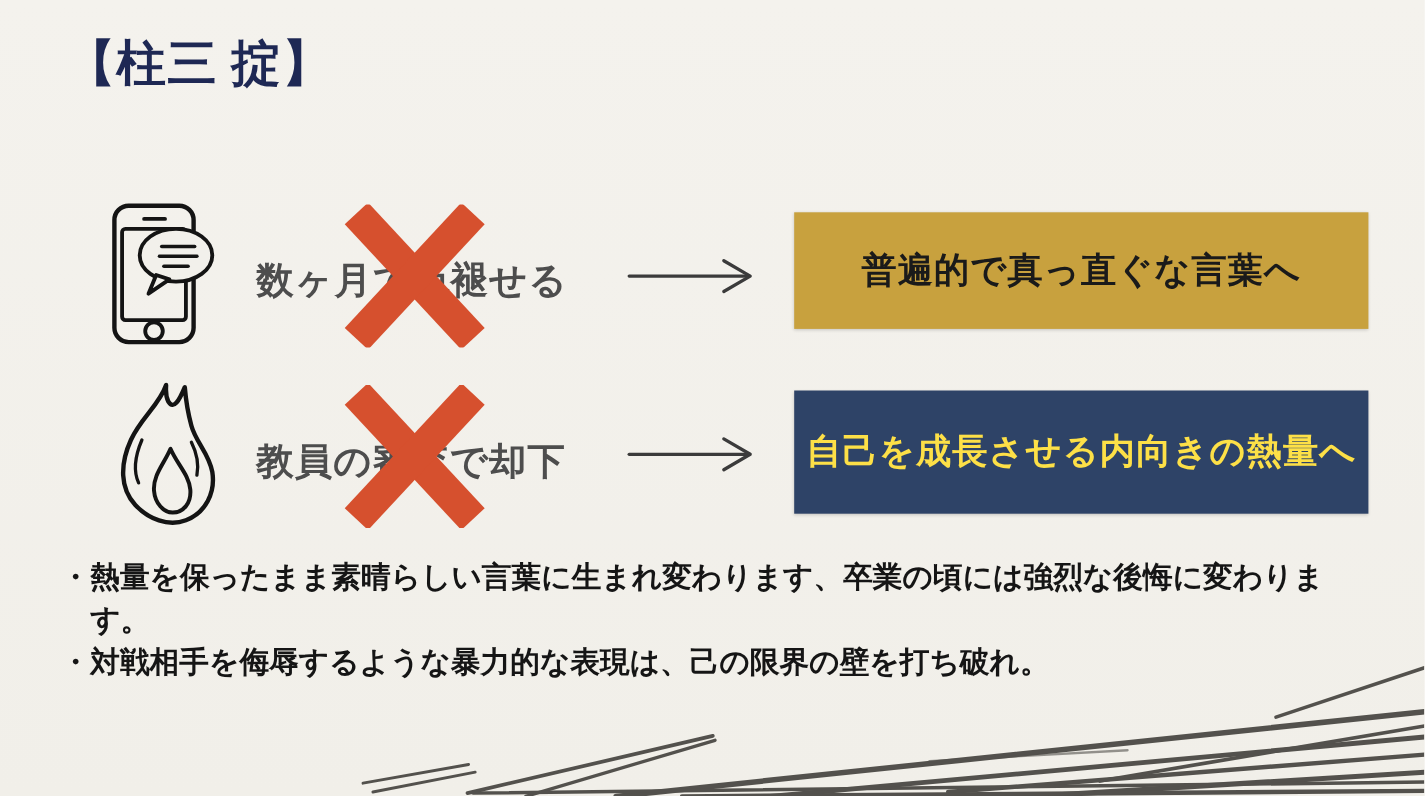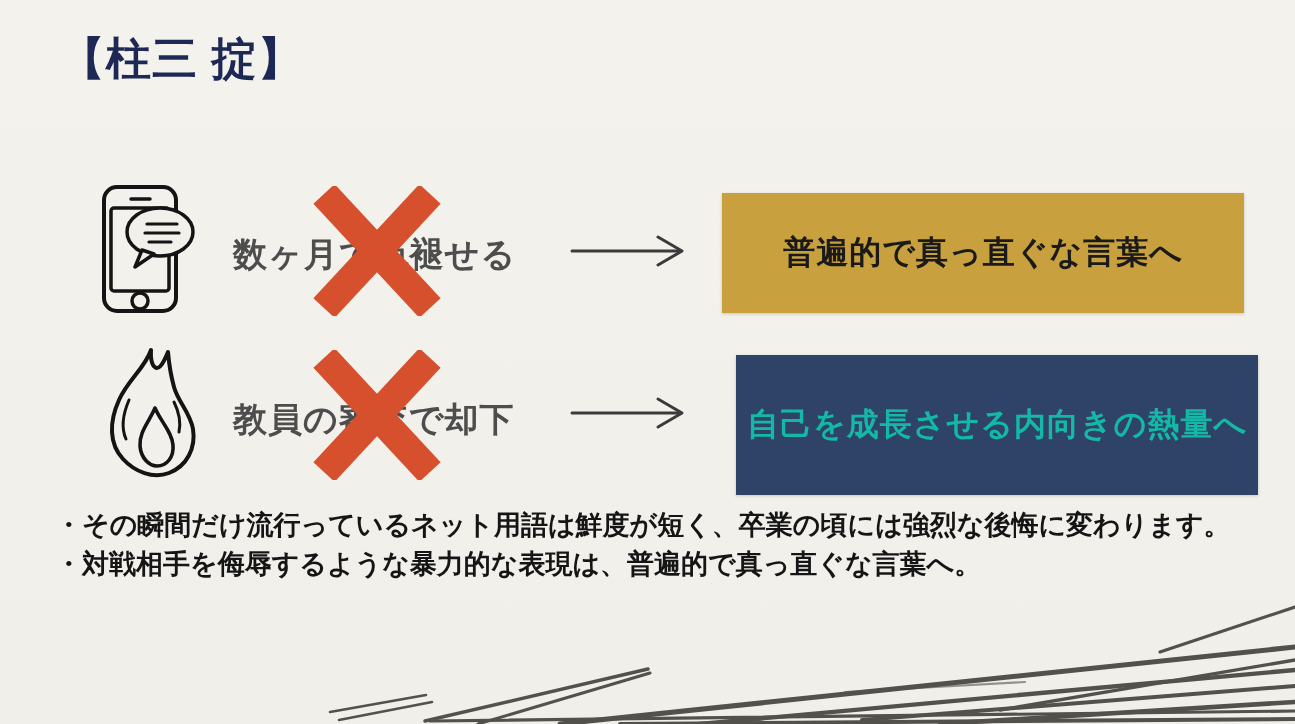--- a/index.html
+++ b/index.html
@@ -2,21 +2,21 @@
 <html><head>
 <meta charset="utf-8">
 <style>
   html,body{margin:0;padding:0;}
   .slide{
     position:relative;
     width:1295px;height:724px;
     background:#f2f0eb;
     background-image:linear-gradient(180deg,#f4f2ed 0%,#f1efe9 100%);
     overflow:hidden;
-    font-family:Liberation Sans, sans-serif;
+    font-family:Liberation Serif, serif;
   }
   .title{
     position:absolute;left:60px;top:30px;
     color:#1e2854;font-size:45px;font-weight:800;
     line-height:57px;letter-spacing:1px;
   }
   .row-label{
     position:absolute;left:233px;
     color:#4d4d4d;font-size:34px;font-weight:700;letter-spacing:1px;
     white-space:nowrap;
@@ -32,22 +32,22 @@
   .arrow{position:absolute;width:115px;height:34px;}
   .arrow-1{left:570px;top:234px;}
   .arrow-2{left:570px;top:396px;}
   .result-box{
     position:absolute;left:722px;width:522px;
     display:flex;align-items:center;justify-content:center;
     font-weight:800;font-size:32px;letter-spacing:1px;
     box-shadow:0 1px 3px rgba(0,0,0,.18);
     white-space:nowrap;
   }
-  .box-gold{top:193px;height:120px;background:#c8a13e;color:#1a1a1a;}
-  .box-navy{top:355px;height:140px;background:#2e4367;color:#14b8a6;margin-left:14px;}
+  .box-gold{top:193px;height:106px;background:#c8a13e;color:#1a1a1a;}
+  .box-navy{top:355px;height:112px;background:#2e4367;color:#fde047;}
   .bullets{
     position:absolute;left:55px;top:506px;width:1200px;
     color:#151515;font-size:27px;font-weight:700;line-height:38.5px;
     letter-spacing:0px;
   }
   .bullet-line{
     padding-left:27px;text-indent:-27px;
   }
   .scribble{position:absolute;left:0;top:590px;}
 </style>
@@ -113,22 +113,22 @@
   <div class="arrow arrow-2">
     <svg width="115" height="34" viewBox="0 0 115 34" fill="none">
       <line x1="2" y1="17" x2="108" y2="17" stroke="#3b3b3b" stroke-width="3" stroke-linecap="round"></line>
       <polyline points="88,3 112,17 88,31" stroke="#3b3b3b" stroke-width="3" fill="none" stroke-linecap="round" stroke-linejoin="round"></polyline>
     </svg>
   </div>
 
   <div class="result-box box-navy">自己を成長させる内向きの熱量へ</div>
 
   <div class="bullets">
-    <div class="bullet-line">・その瞬間だけ流行っているネット用語は鮮度が短く、卒業の頃には強烈な後悔に変わります。</div>
-    <div class="bullet-line">・対戦相手を侮辱するような暴力的な表現は、普遍的で真っ直ぐな言葉へ。</div>
+    <div class="bullet-line">・熱量を保ったまま素晴らしい言葉に生まれ変わります、卒業の頃には強烈な後悔に変わります。</div>
+    <div class="bullet-line">・対戦相手を侮辱するような暴力的な表現は、己の限界の壁を打ち破れ。</div>
   </div>
 
   <div class="scribble">
     <svg width="1295" height="134" viewBox="0 0 1295 134" fill="none">
       <g stroke="#46443f" stroke-linecap="round" opacity="0.92">
         <line x1="330" y1="122" x2="426" y2="105" stroke-width="2.6"></line>
         <line x1="339" y1="130" x2="432" y2="112" stroke-width="2.6"></line>
         <line x1="425" y1="131" x2="648" y2="79" stroke-width="3.4"></line>
         <line x1="478" y1="134" x2="650" y2="83" stroke-width="3"></line>
         <line x1="560" y1="134" x2="1295" y2="57" stroke-width="5"></line>

